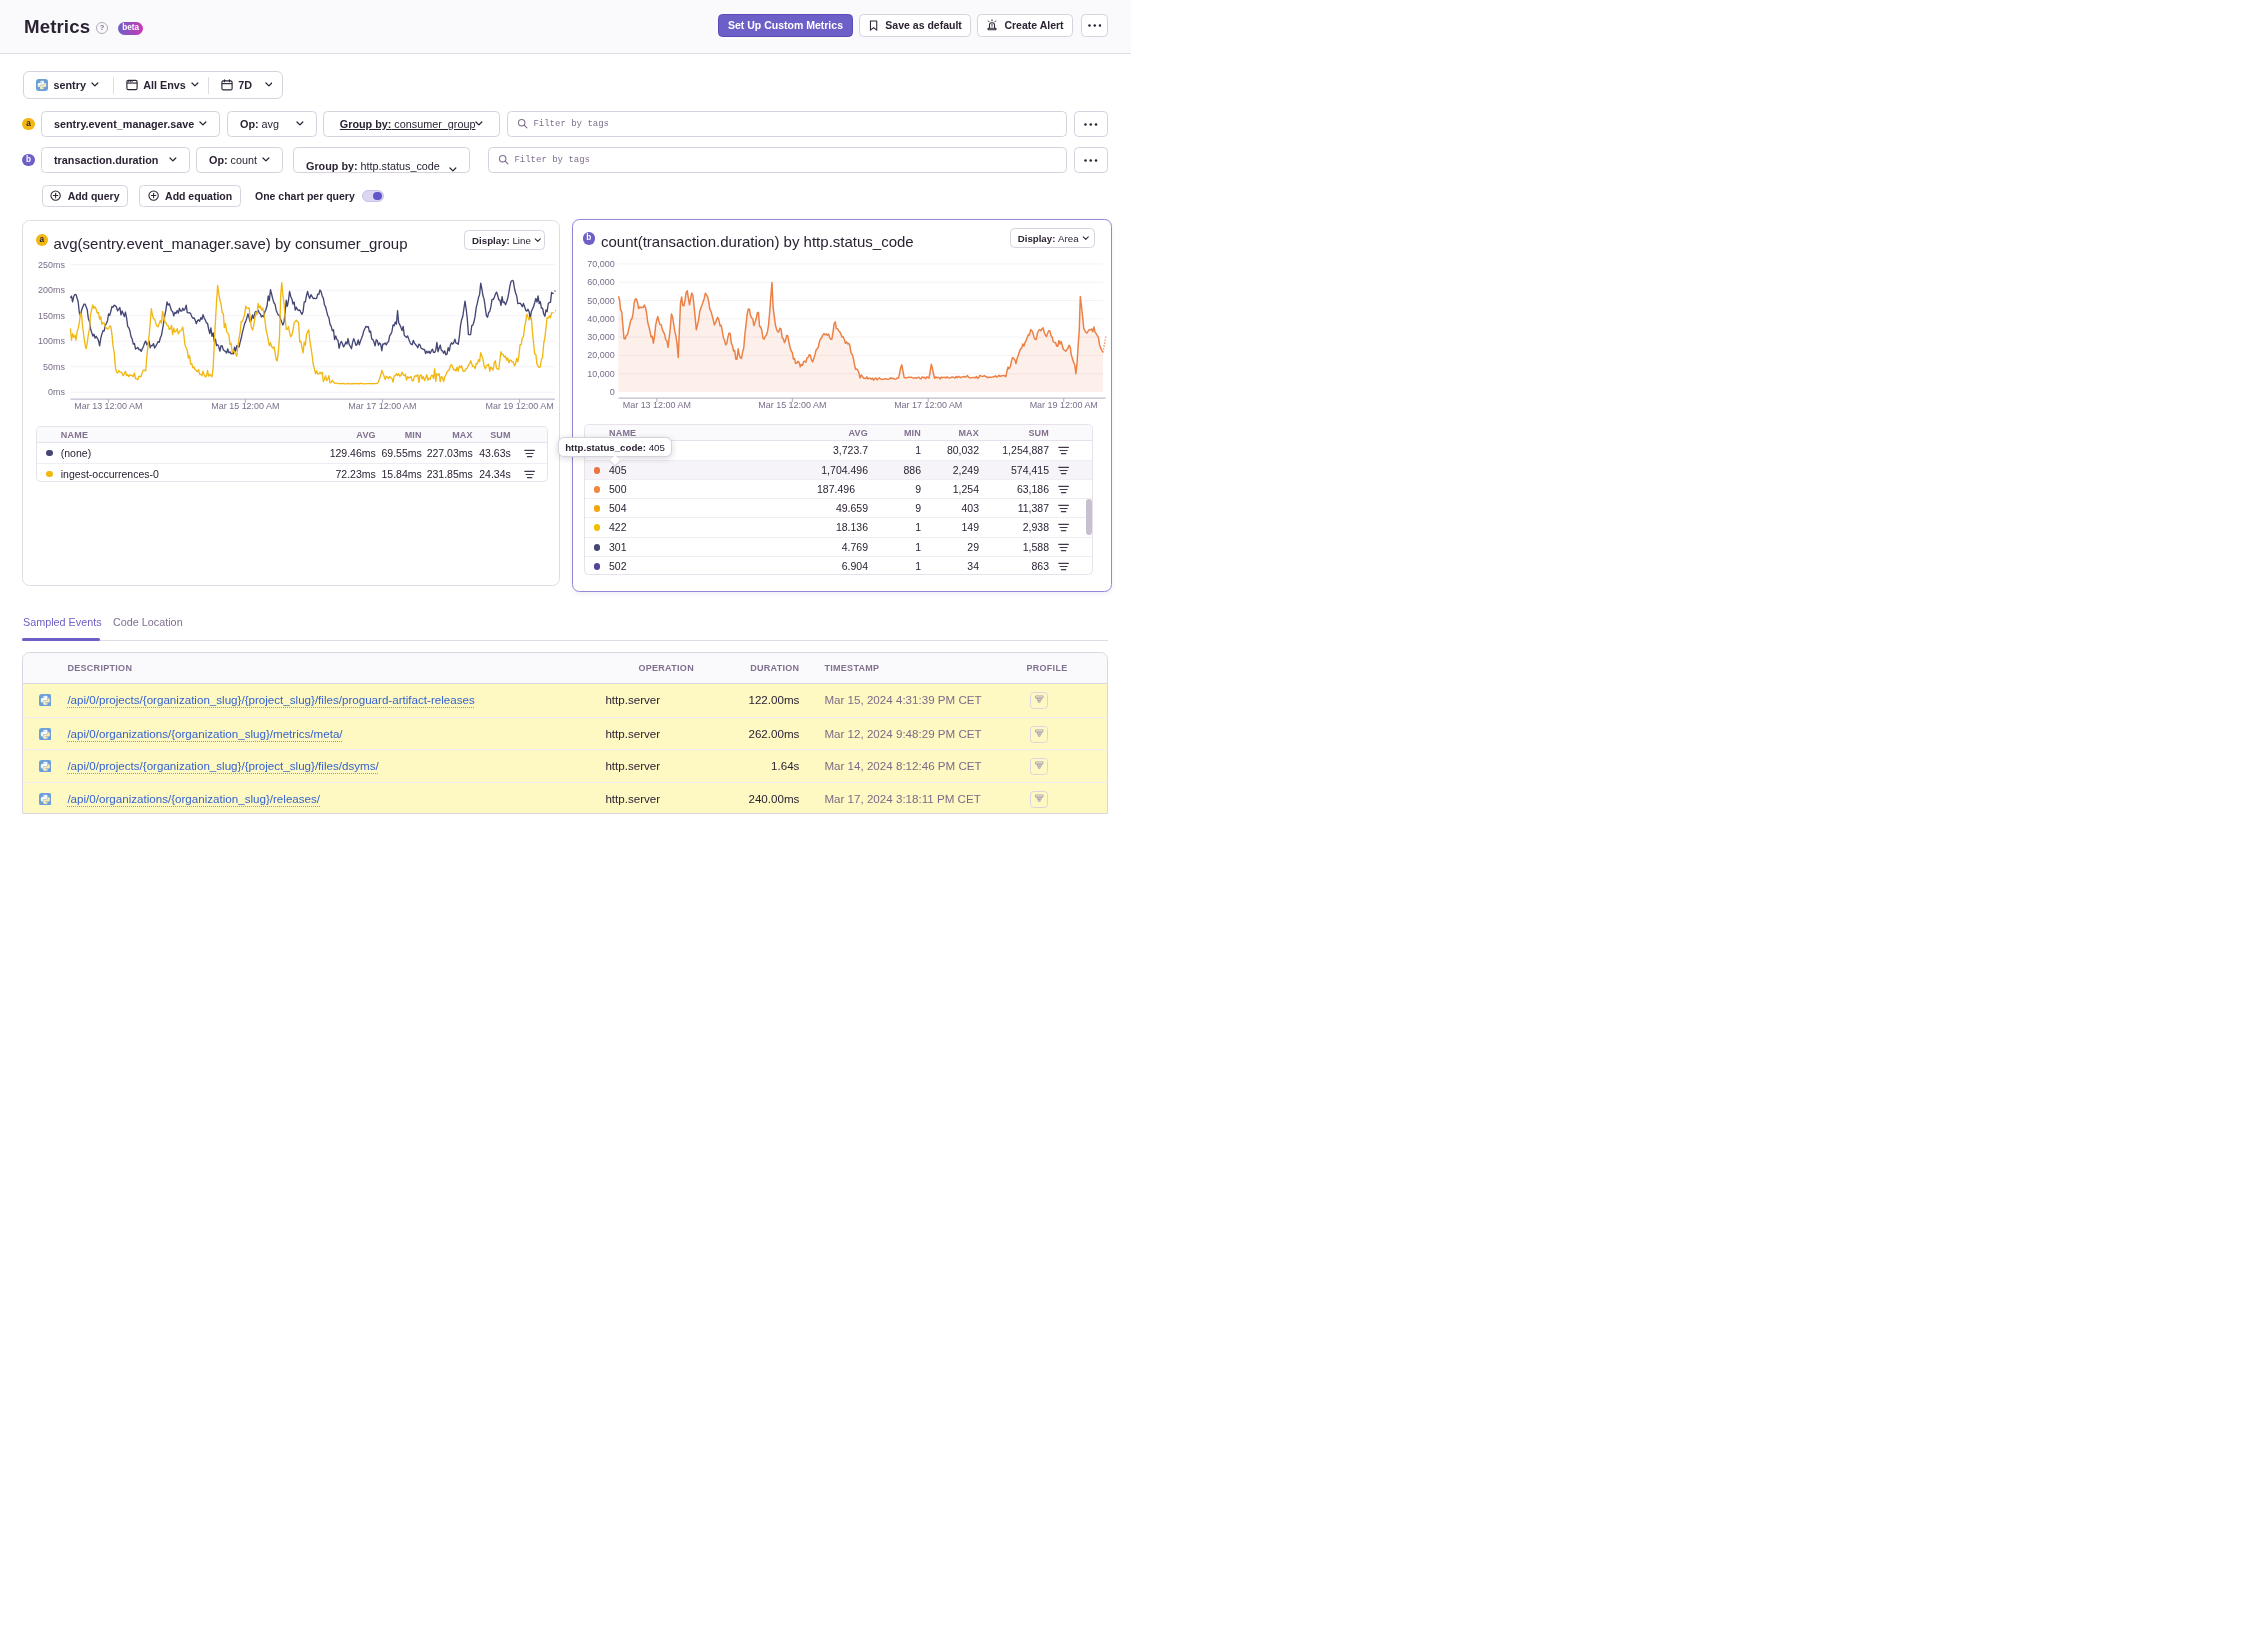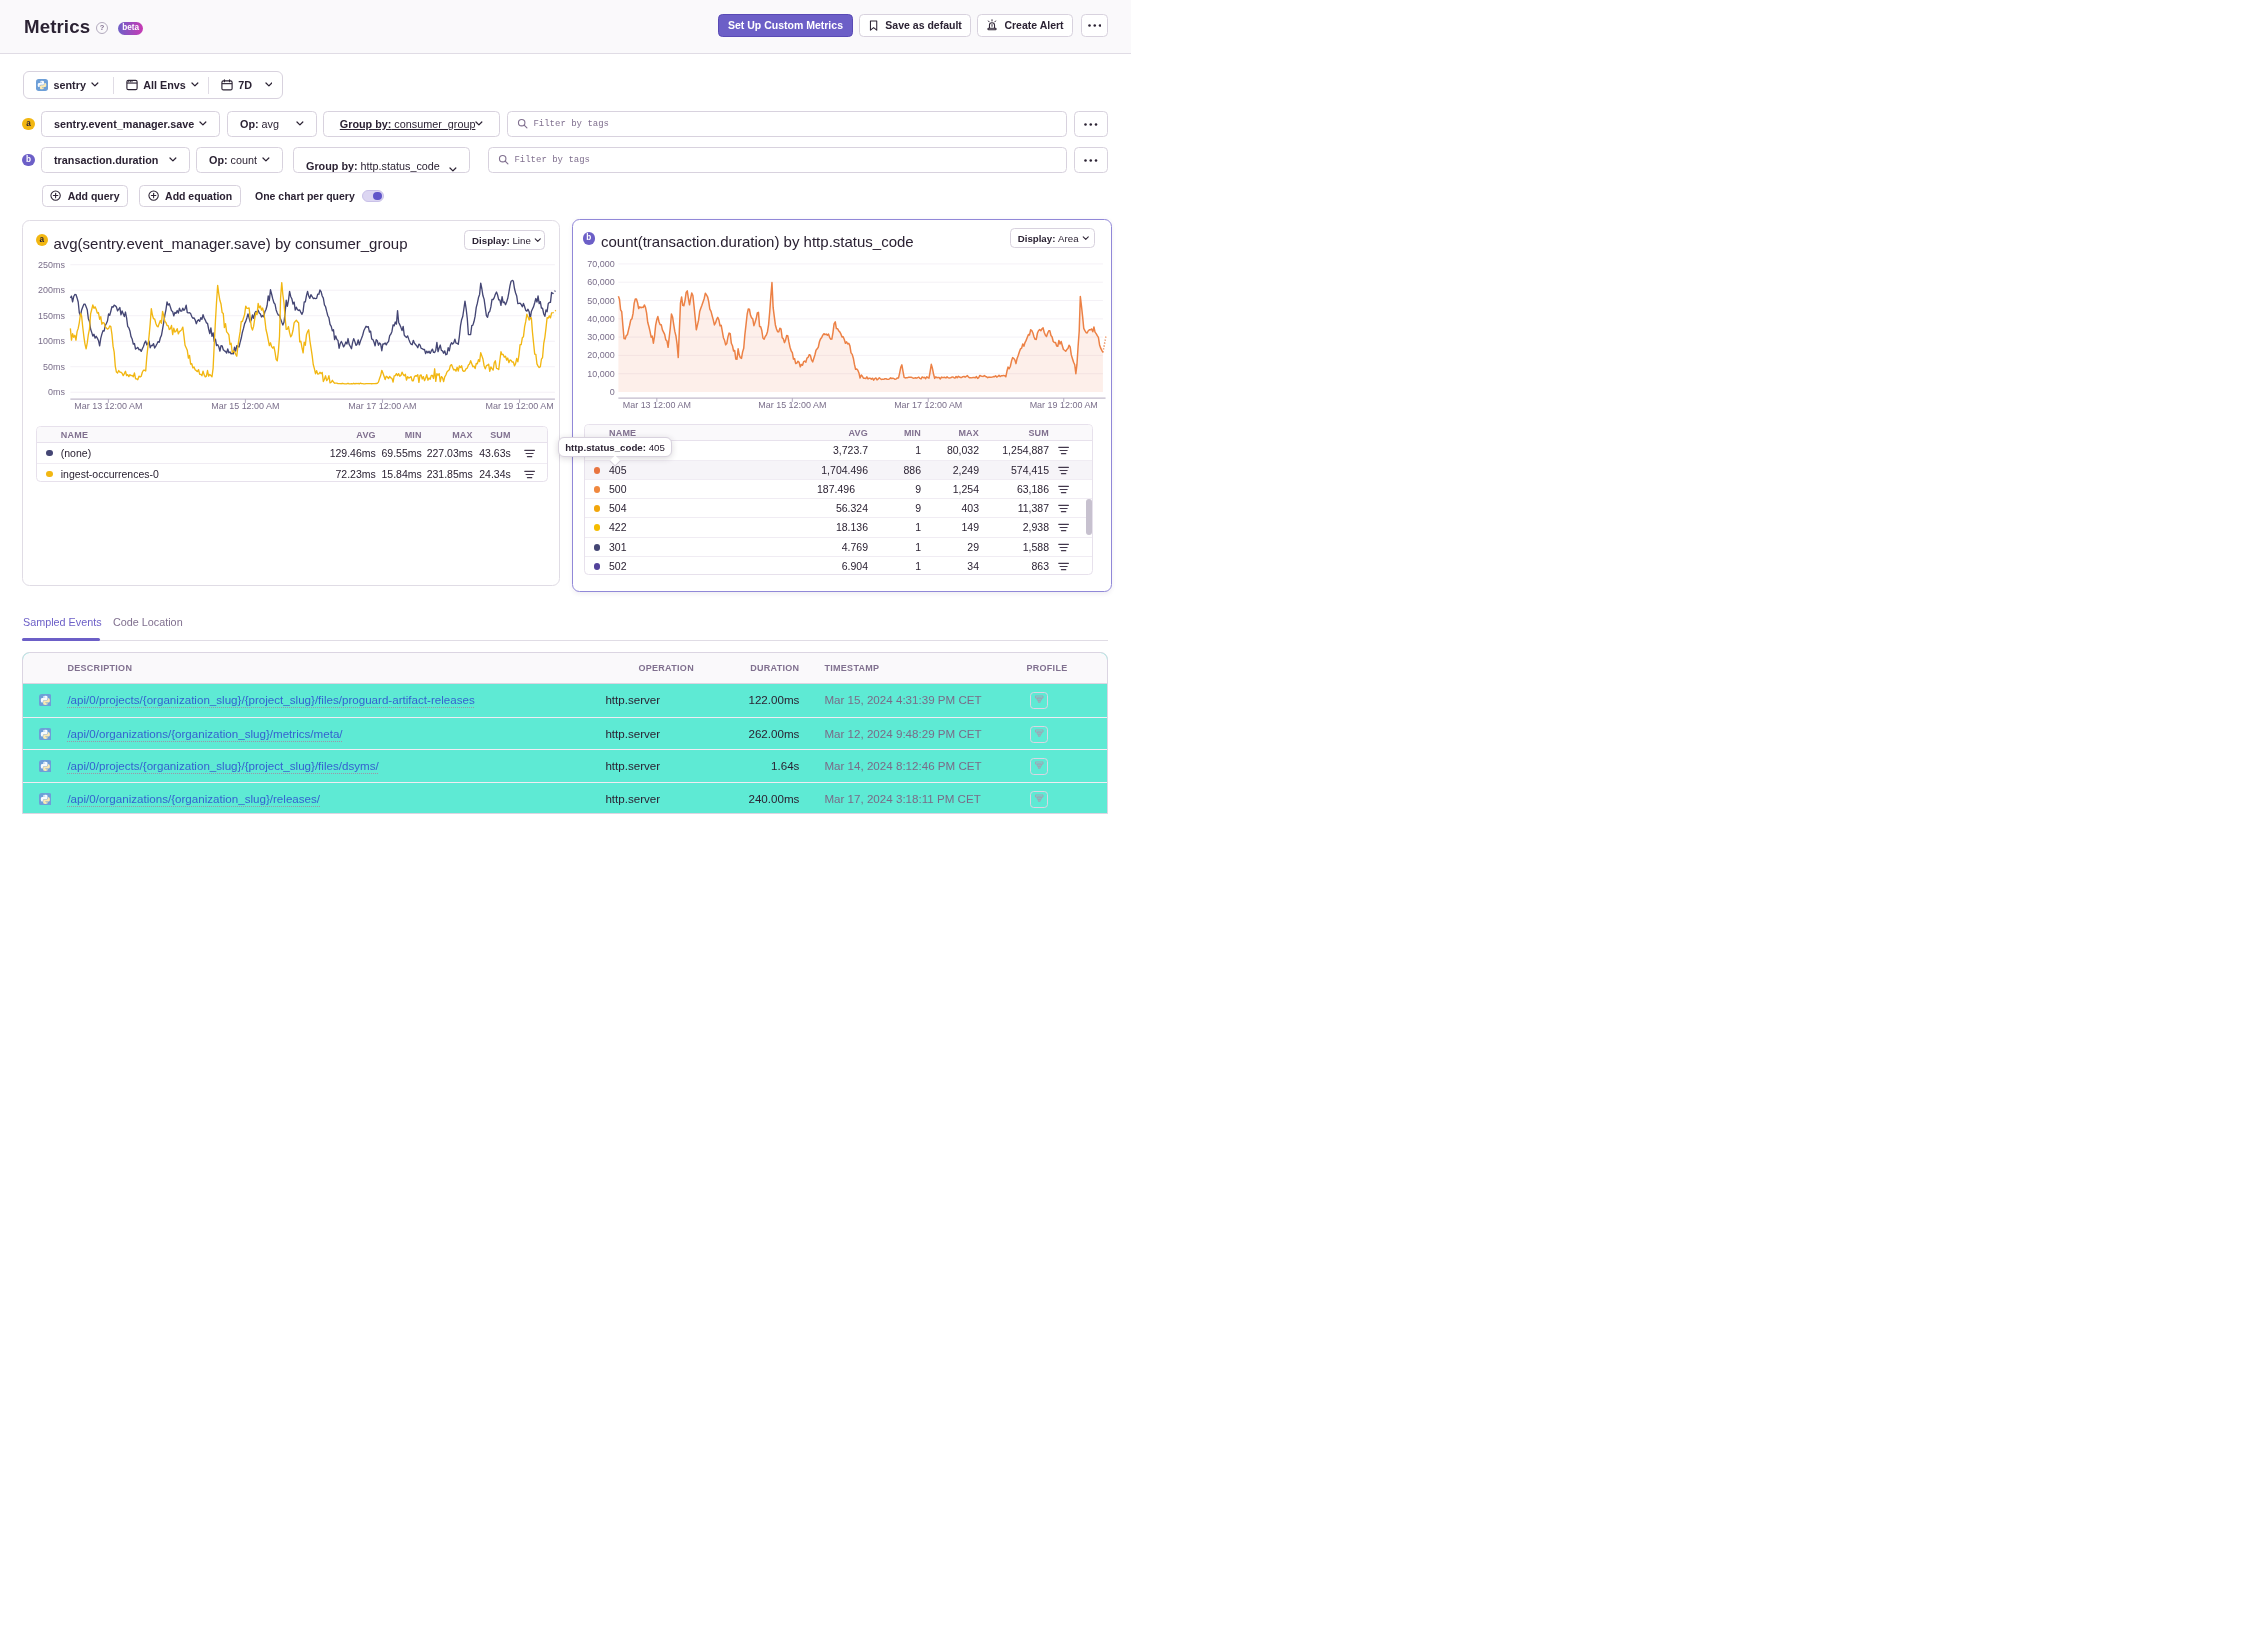--- a/index.html
+++ b/index.html
@@ -31,21 +31,21 @@
 .stable{position:absolute;border:0.7px solid #e7e1ec;border-radius:4.5px;background:#fff;overflow:hidden;}
 .sthead{position:absolute;left:0;top:0;right:0;background:#faf9fb;border-bottom:0.7px solid #e7e1ec;
  font-size:9px;font-weight:bold;color:#80708f;letter-spacing:0.2px;}
 .srow{position:absolute;left:0;right:0;font-size:10.5px;color:#2b2233;}
 .sep{border-top:0.7px solid #f0ecf3;}
 .dot{position:absolute;width:6.4px;height:6.4px;border-radius:50%;}
 .rnum{position:absolute;text-align:right;}
 .tabs-underline{position:absolute;background:#6c5fc7;border-radius:1.5px;}
 .tab1{position:absolute;font-size:10.8px;color:#6c5fc7;}
 .tab2{position:absolute;font-size:10.8px;color:#80708f;}
-.etable{position:absolute;left:22.4px;top:652px;width:1086px;height:162px;border:0.7px solid #dbd5e2;border-radius:7.5px 7.5px 0 0;background:#5eead4;overflow:hidden;}
+.etable{position:absolute;left:22.4px;top:652px;width:1086px;height:162px;border:0.7px solid #dbd5e2;border-radius:7.5px 7.5px 0 0;background:#fef9c3;overflow:hidden;}
 .ehead{position:absolute;left:0;top:0;right:0;height:31px;background:#faf9fb;border-bottom:0.7px solid #dbd5e2;
  font-size:9px;font-weight:bold;color:#80708f;letter-spacing:0.3px;}
 .erow{position:absolute;left:0;right:0;height:32.5px;font-size:11.6px;}
 .link{color:#3562cf;text-decoration:underline dotted;text-decoration-color:#9d94a8;text-underline-offset:2.6px;text-decoration-thickness:0.7px;}
 .toggle{position:absolute;width:21.7px;height:11.6px;border-radius:6px;background:#dcd6f2;border:0.7px solid #c9c1e8;}
 .knob{position:absolute;right:1.1px;top:0.7px;width:8.6px;height:8.6px;border-radius:50%;background:#6156c9;}
 .tooltip{position:absolute;left:558px;top:437px;width:114px;height:20px;background:#fff;border:0.7px solid #d8d2de;
  border-radius:6px;box-shadow:0 1.5px 6px rgba(43,34,51,.18);font-size:9.7px;z-index:50;
  display:flex;align-items:center;justify-content:center;white-space:nowrap;}
 .tarrow{position:absolute;left:52px;top:19px;width:8.2px;height:8.2px;background:#fff;
@@ -357,21 +357,21 @@
           <svg width="11.2" height="9" viewBox="0 0 15 12" style="position:absolute;top:50%;margin-top:-4.5px;">
             <line x1="1" y1="1.7" x2="14" y2="1.7" stroke="#43384c" stroke-width="1.6" stroke-linecap="round"></line>
             <line x1="2.8" y1="6" x2="12.2" y2="6" stroke="#43384c" stroke-width="1.6" stroke-linecap="round"></line>
             <line x1="4.6" y1="10.3" x2="10.4" y2="10.3" stroke="#43384c" stroke-width="1.6" stroke-linecap="round"></line>
           </svg>
         </span>
       </div>
       <div class="srow sep" style="top:73px;height:19px;line-height:19px;">
         <span class="dot" style="left:9px;top:6.4px;background:#f2a60b;"></span>
         <span style="position:absolute;left:24px;">504</span>
-        <span class="rnum" style="right:224px;">56.324</span>
+        <span class="rnum" style="right:224px;">49.659</span>
         <span class="rnum" style="right:171px;">9</span>
         <span class="rnum" style="right:113px;">403</span>
         <span class="rnum" style="right:43px;">11,387</span>
         <span style="position:absolute;right:21px;width:12.7px;height:19px;">
           <svg width="11.2" height="9" viewBox="0 0 15 12" style="position:absolute;top:50%;margin-top:-4.5px;">
             <line x1="1" y1="1.7" x2="14" y2="1.7" stroke="#43384c" stroke-width="1.6" stroke-linecap="round"></line>
             <line x1="2.8" y1="6" x2="12.2" y2="6" stroke="#43384c" stroke-width="1.6" stroke-linecap="round"></line>
             <line x1="4.6" y1="10.3" x2="10.4" y2="10.3" stroke="#43384c" stroke-width="1.6" stroke-linecap="round"></line>
           </svg>
         </span>

